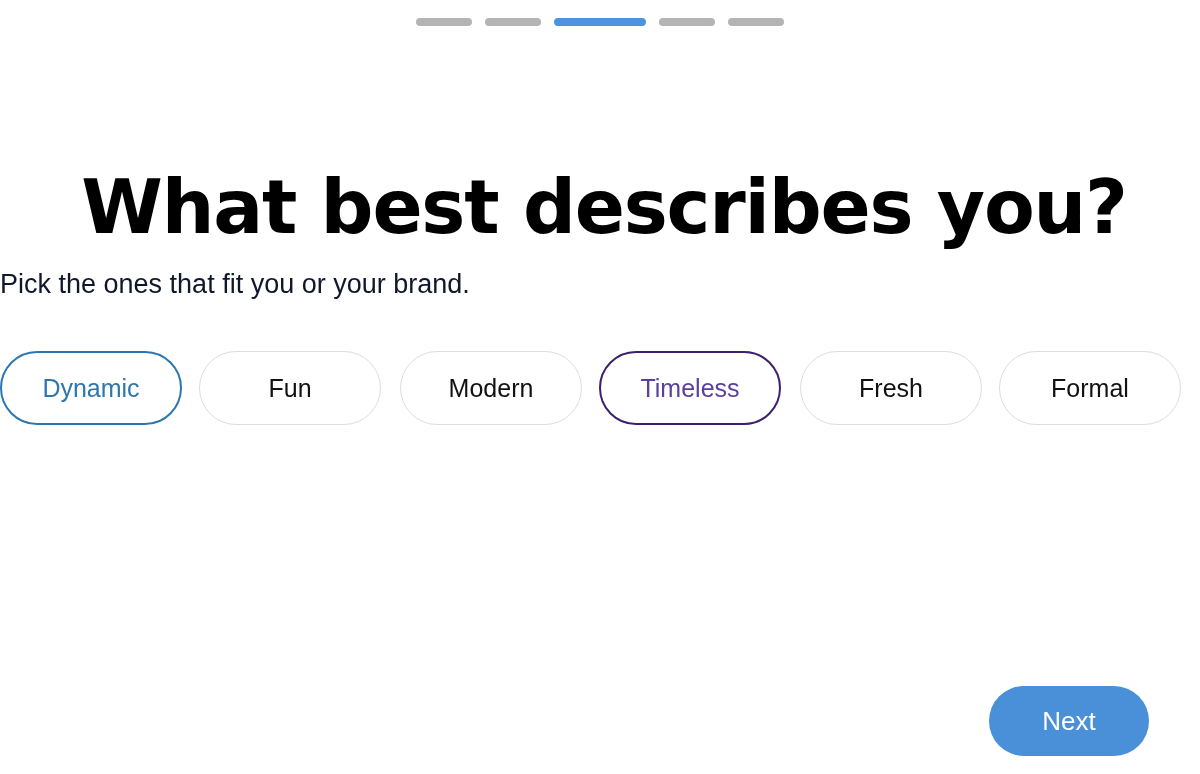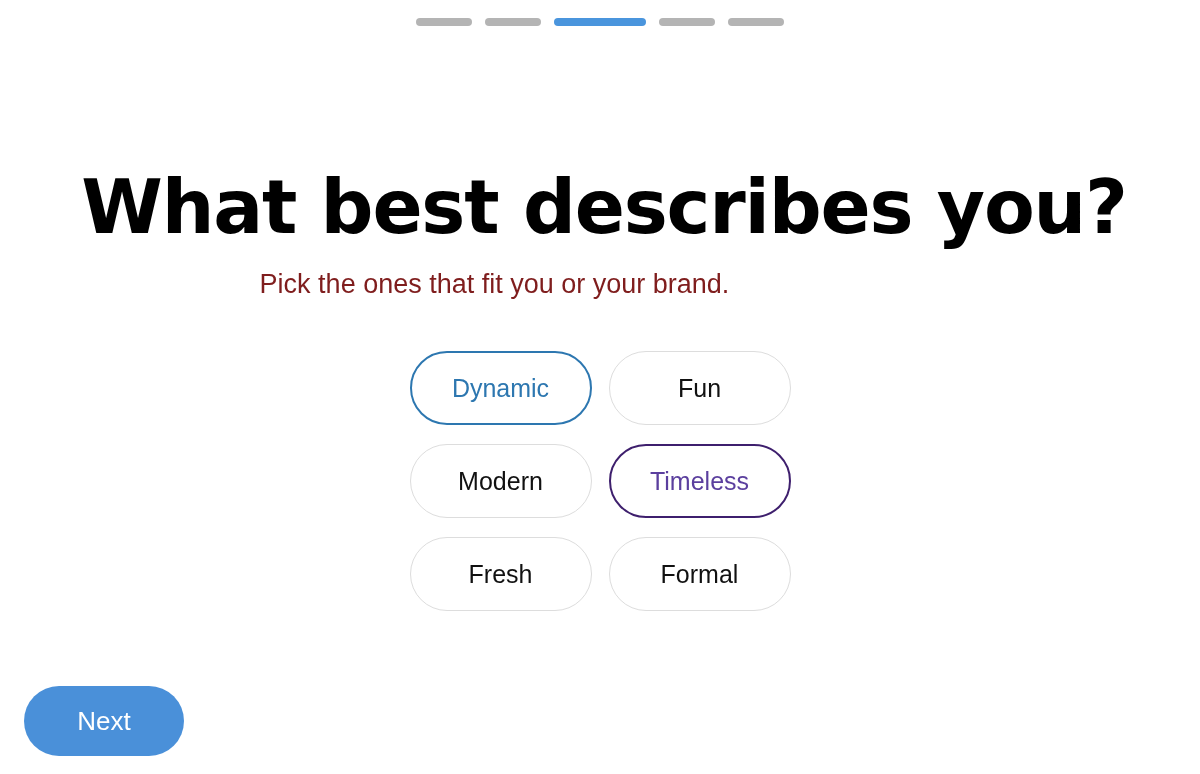--- a/index.html
+++ b/index.html
@@ -51,36 +51,36 @@
     letter-spacing: -1.2px;
     color: #000000;
     line-height: 1.08;
     white-space: nowrap;
   }
   .subtitle {
     position: absolute;
     top: 240px;
     left: 0;
     width: 989px;
-    text-align: center;
+    text-align: left;
     font-family: "Liberation Sans", sans-serif;
     font-size: 27px;
     font-weight: 300;
-    color: #7f1d1d;
+    color: #0f172a;
     line-height: 1.3;
   }
 
   
   .chips {
     position: absolute;
     top: 351px;
     left: 0;
     width: 1200px;
     display: flex;
-    flex-direction: column;
+    flex-direction: row;
     align-items: center;
     gap: 19px;
   }
   .chip-row {
     display: flex;
     justify-content: center;
     gap: 17px;
   }
   .chip {
     box-sizing: border-box;
@@ -113,22 +113,21 @@
     color: #a367b0;
   }
 
   
   .next-wrap {
     position: absolute;
     top: 686px;
     left: 0;
     width: 1149px;
     display: flex;
-    justify-content: flex-start;
-    padding-left: 24px;
+    justify-content: flex-end;
   }
   .next-btn {
     box-sizing: border-box;
     width: 160px;
     height: 70px;
     border: none;
     border-radius: 35px;
     background: #4a90d9;
     color: #ffffff;
     font-family: "Liberation Sans", sans-serif;

